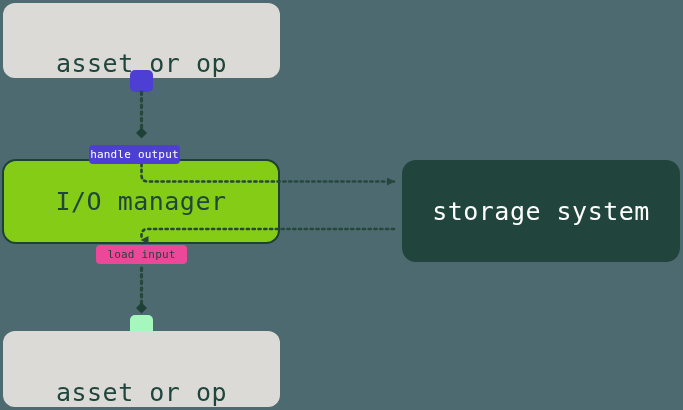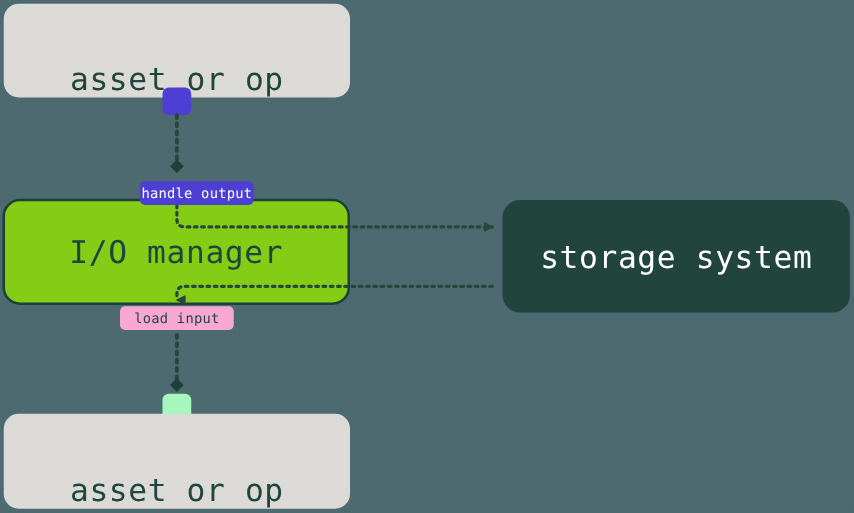--- a/index.html
+++ b/index.html
@@ -71,21 +71,21 @@
     font-size: 11px;
     letter-spacing: 0.2px;
     white-space: nowrap;
     z-index: 5;
   }
   .edge-label-output {
     background: #4d3fd4;
     color: #ffffff;
   }
   .edge-label-input {
-    background: #f9a8d4;
+    background: #ec4899;
     color: #20453c;
   }
   svg.edges {
     position: absolute;
     inset: 0;
     width: 683px;
     height: 410px;
     pointer-events: none;
     z-index: 2;
   }
@@ -116,29 +116,29 @@
 
     <path d="M141.5,268 L141.5,308" fill="none" stroke="#26473c" stroke-width="3.2" stroke-dasharray="2.4 4.2" stroke-linecap="round" marker-end="url(#diamond-end)"></path>
   </svg>
 
   <div class="node node-asset" style="left:3px; top:3px; width:277px; height:75px;">
     <span>asset or op</span>
   </div>
 
   <div class="port port-output" style="left:130px; top:70px; width:23px; height:22px;"></div>
 
-  <div class="edge-label edge-label-output" style="left:112px; top:145px; width:91px; height:19px;">
+  <div class="edge-label edge-label-output" style="left:89px; top:145px; width:91px; height:19px;">
     <span>handle output</span>
   </div>
 
   <div class="node node-iomanager" style="left:2px; top:159px; width:278px; height:85px;">
     <span>I/O manager</span>
   </div>
 
-  <div class="node node-storage" style="left:402px; top:160px; width:278px; height:90px;">
+  <div class="node node-storage" style="left:402px; top:160px; width:278px; height:102px;">
     <span>storage system</span>
   </div>
 
   <div class="edge-label edge-label-input" style="left:96px; top:245px; width:91px; height:19px;">
     <span>load input</span>
   </div>
 
   <div class="port port-input" style="left:130px; top:315px; width:23px; height:22px;"></div>
 
   <div class="node node-asset" style="left:3px; top:331px; width:277px; height:76px;">

